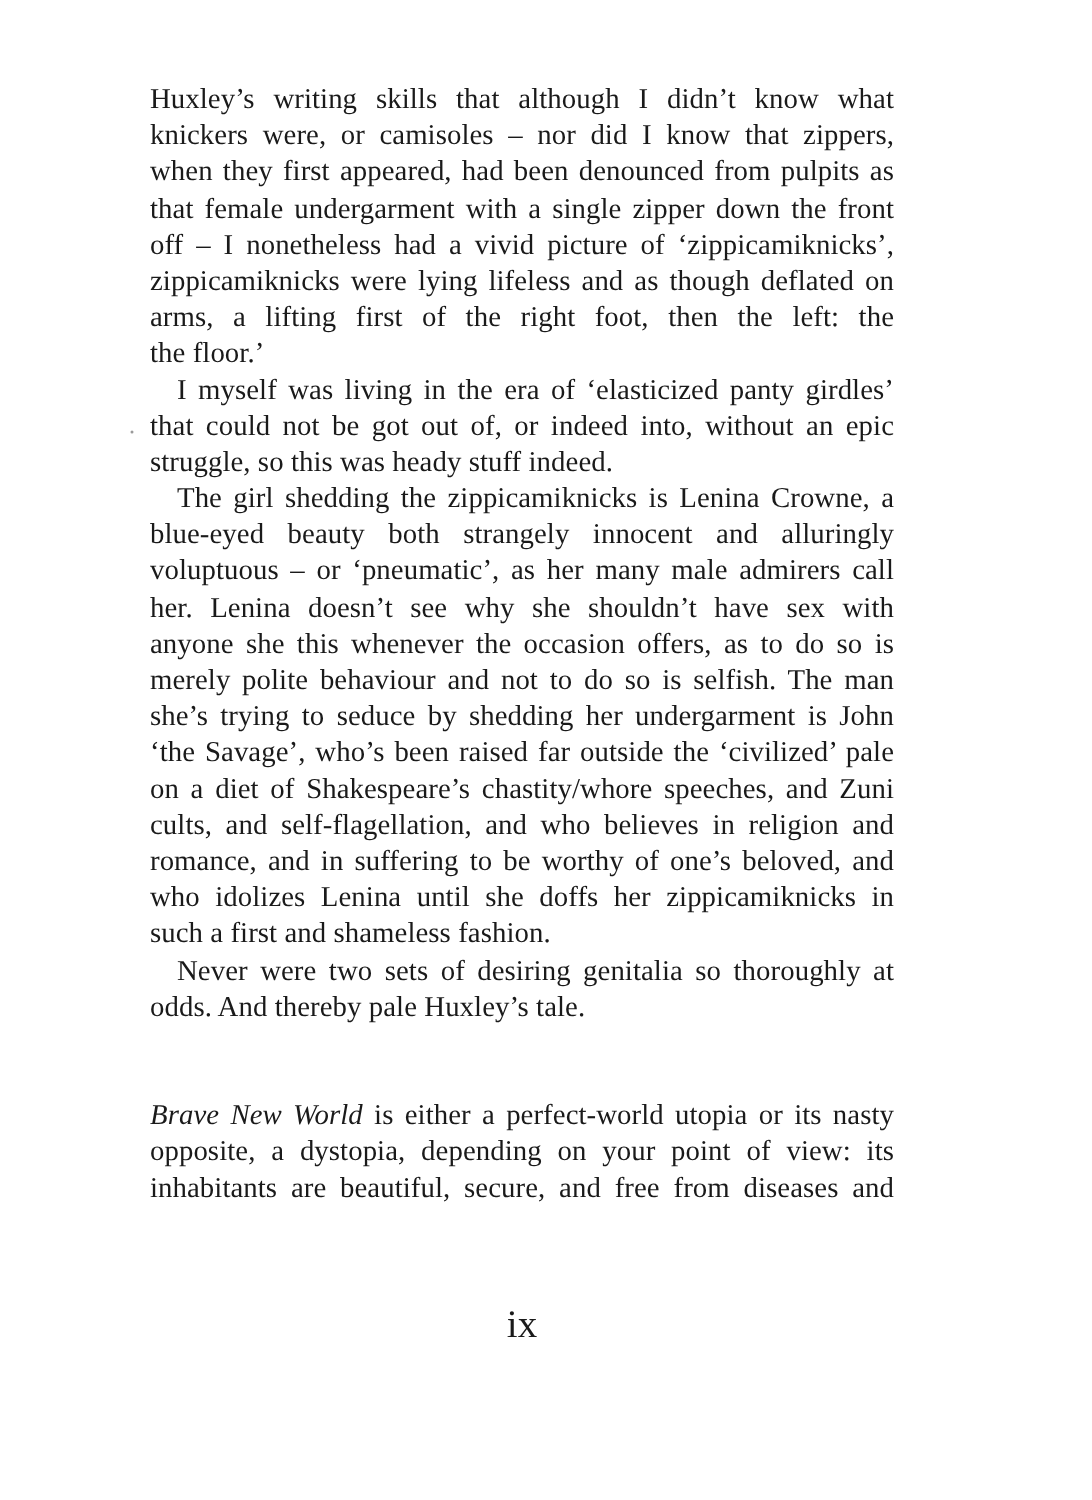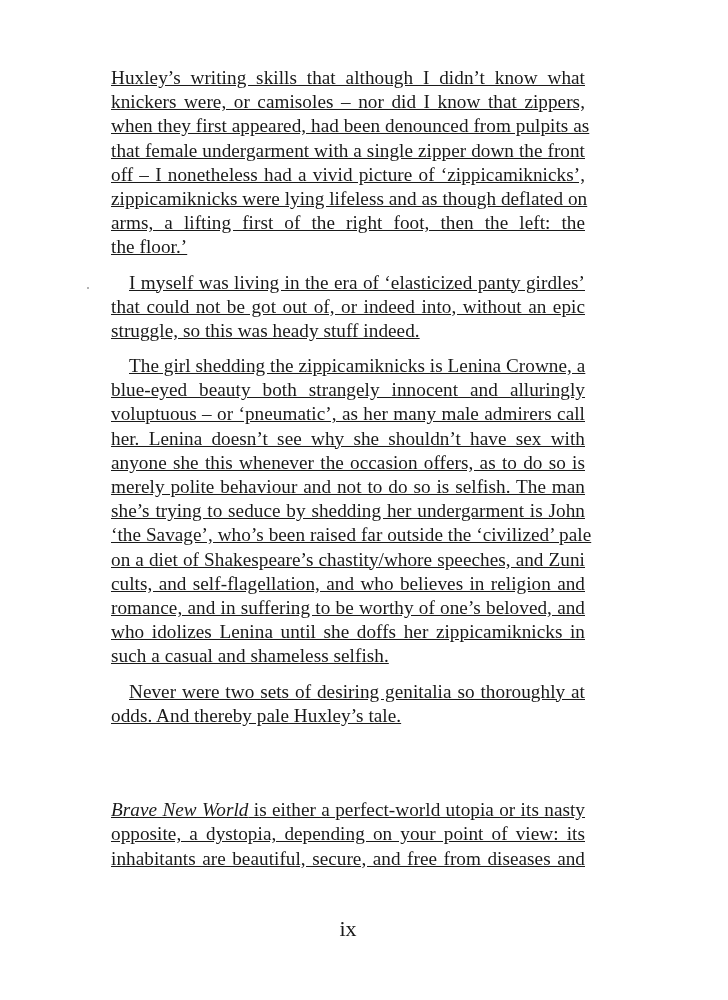--- a/index.html
+++ b/index.html
@@ -15,23 +15,22 @@
       font-family: "Liberation Serif", "DejaVu Serif", serif;
       color: #1a1a1a;
     }
     .page {
       position: absolute;
       left: 100px;
       top: 55px;
       width: 496px;
     }
     .para {
-      margin: 11px;
+      margin: 0;
       padding: 0;
-      text-decoration: underline;
     }
     .line {
       display: block;
       height: 24.2px;
       line-height: 24.2px;
       font-size: 19.2px;
       white-space: nowrap;
       text-align: justify;
       text-align-last: justify;
       letter-spacing: 0.05px;
@@ -54,23 +53,23 @@
       top: 287px;
       width: 2px;
       height: 2px;
       background: #9a9a9a;
       border-radius: 50%;
     }
     .page-number {
       position: absolute;
       left: 0;
       width: 696px;
-      top: 917px;
+      top: 871px;
       text-align: center;
-      font-size: 22px;
+      font-size: 26px;
       line-height: 24px;
     }
   </style>
 </head>
 <body>
 
 <div class="stray-dot"></div>
 
 <div class="page">
 
@@ -97,21 +96,21 @@
     <span class="line">voluptuous – or ‘pneumatic’, as her many male admirers call</span>
     <span class="line">her. Lenina doesn’t see why she shouldn’t have sex with</span>
     <span class="line">anyone she this whenever the occasion offers, as to do so is</span>
     <span class="line">merely polite behaviour and not to do so is selfish. The man</span>
     <span class="line">she’s trying to seduce by shedding her undergarment is John</span>
     <span class="line">‘the Savage’, who’s been raised far outside the ‘civilized’ pale</span>
     <span class="line">on a diet of Shakespeare’s chastity/whore speeches, and Zuni</span>
     <span class="line">cults, and self-flagellation, and who believes in religion and</span>
     <span class="line">romance, and in suffering to be worthy of one’s beloved, and</span>
     <span class="line">who idolizes Lenina until she doffs her zippicamiknicks in</span>
-    <span class="line last">such a casual and shameless selfish.</span>
+    <span class="line last">such a first and shameless fashion.</span>
   </div>
 
   <div class="para">
     <span class="line indent">Never were two sets of desiring genitalia so thoroughly at</span>
     <span class="line last">odds. And thereby pale Huxley’s tale.</span>
   </div>
 
   <div class="section-gap"></div>
 
   <div class="para">

